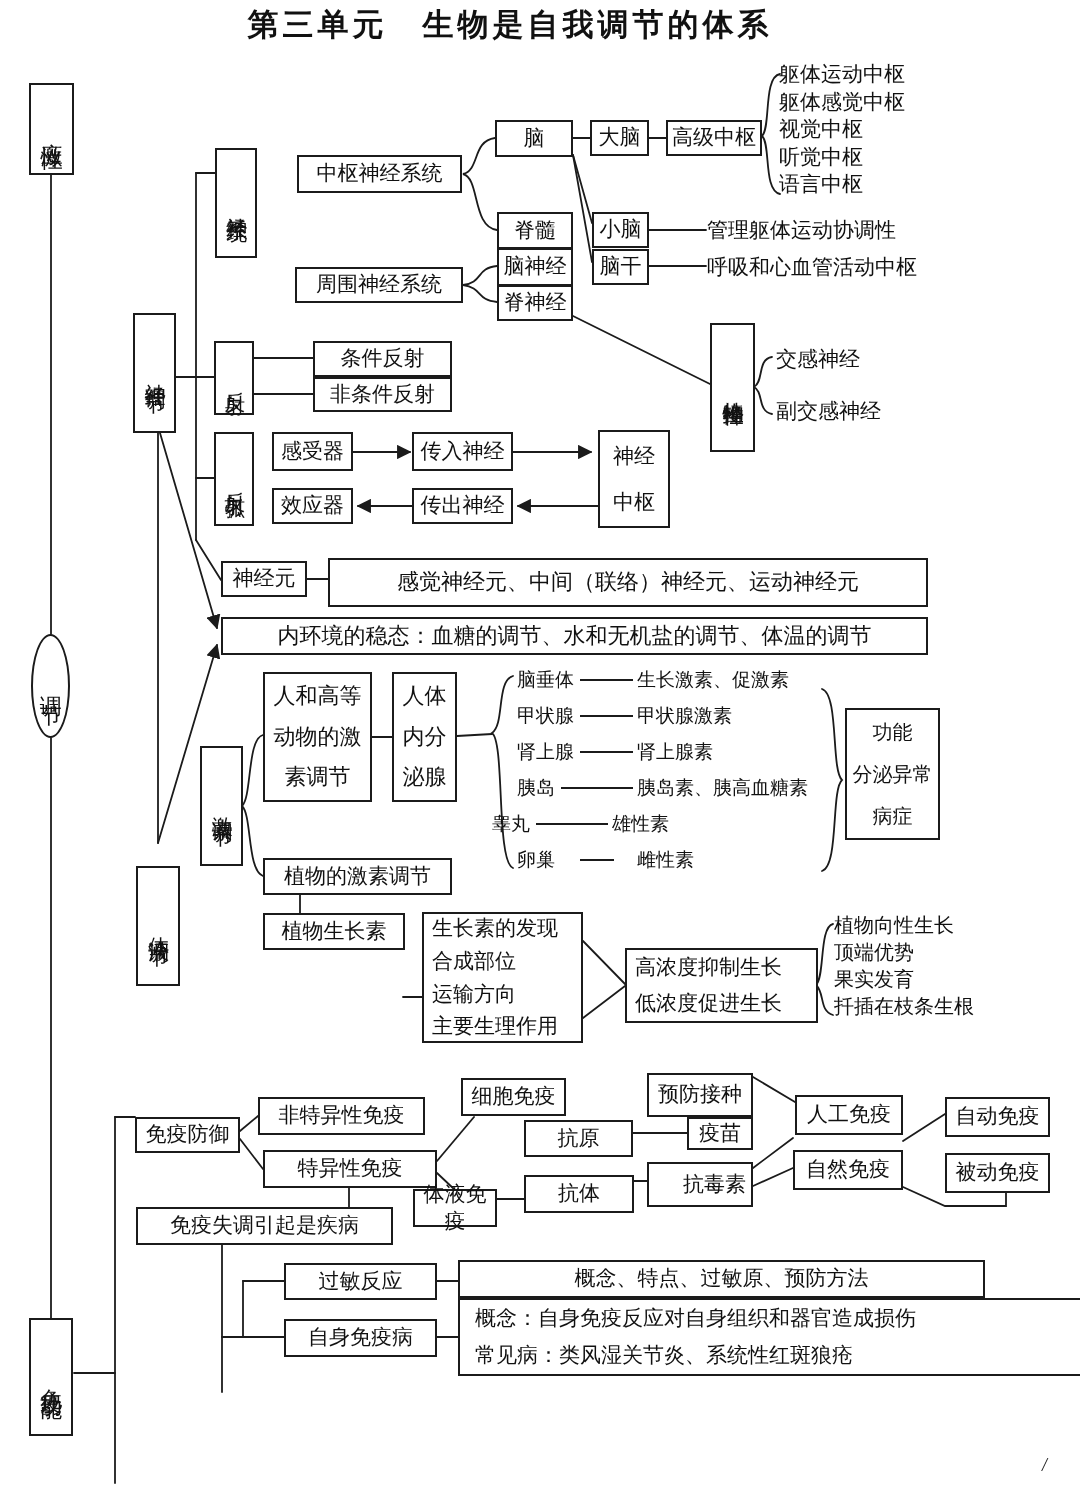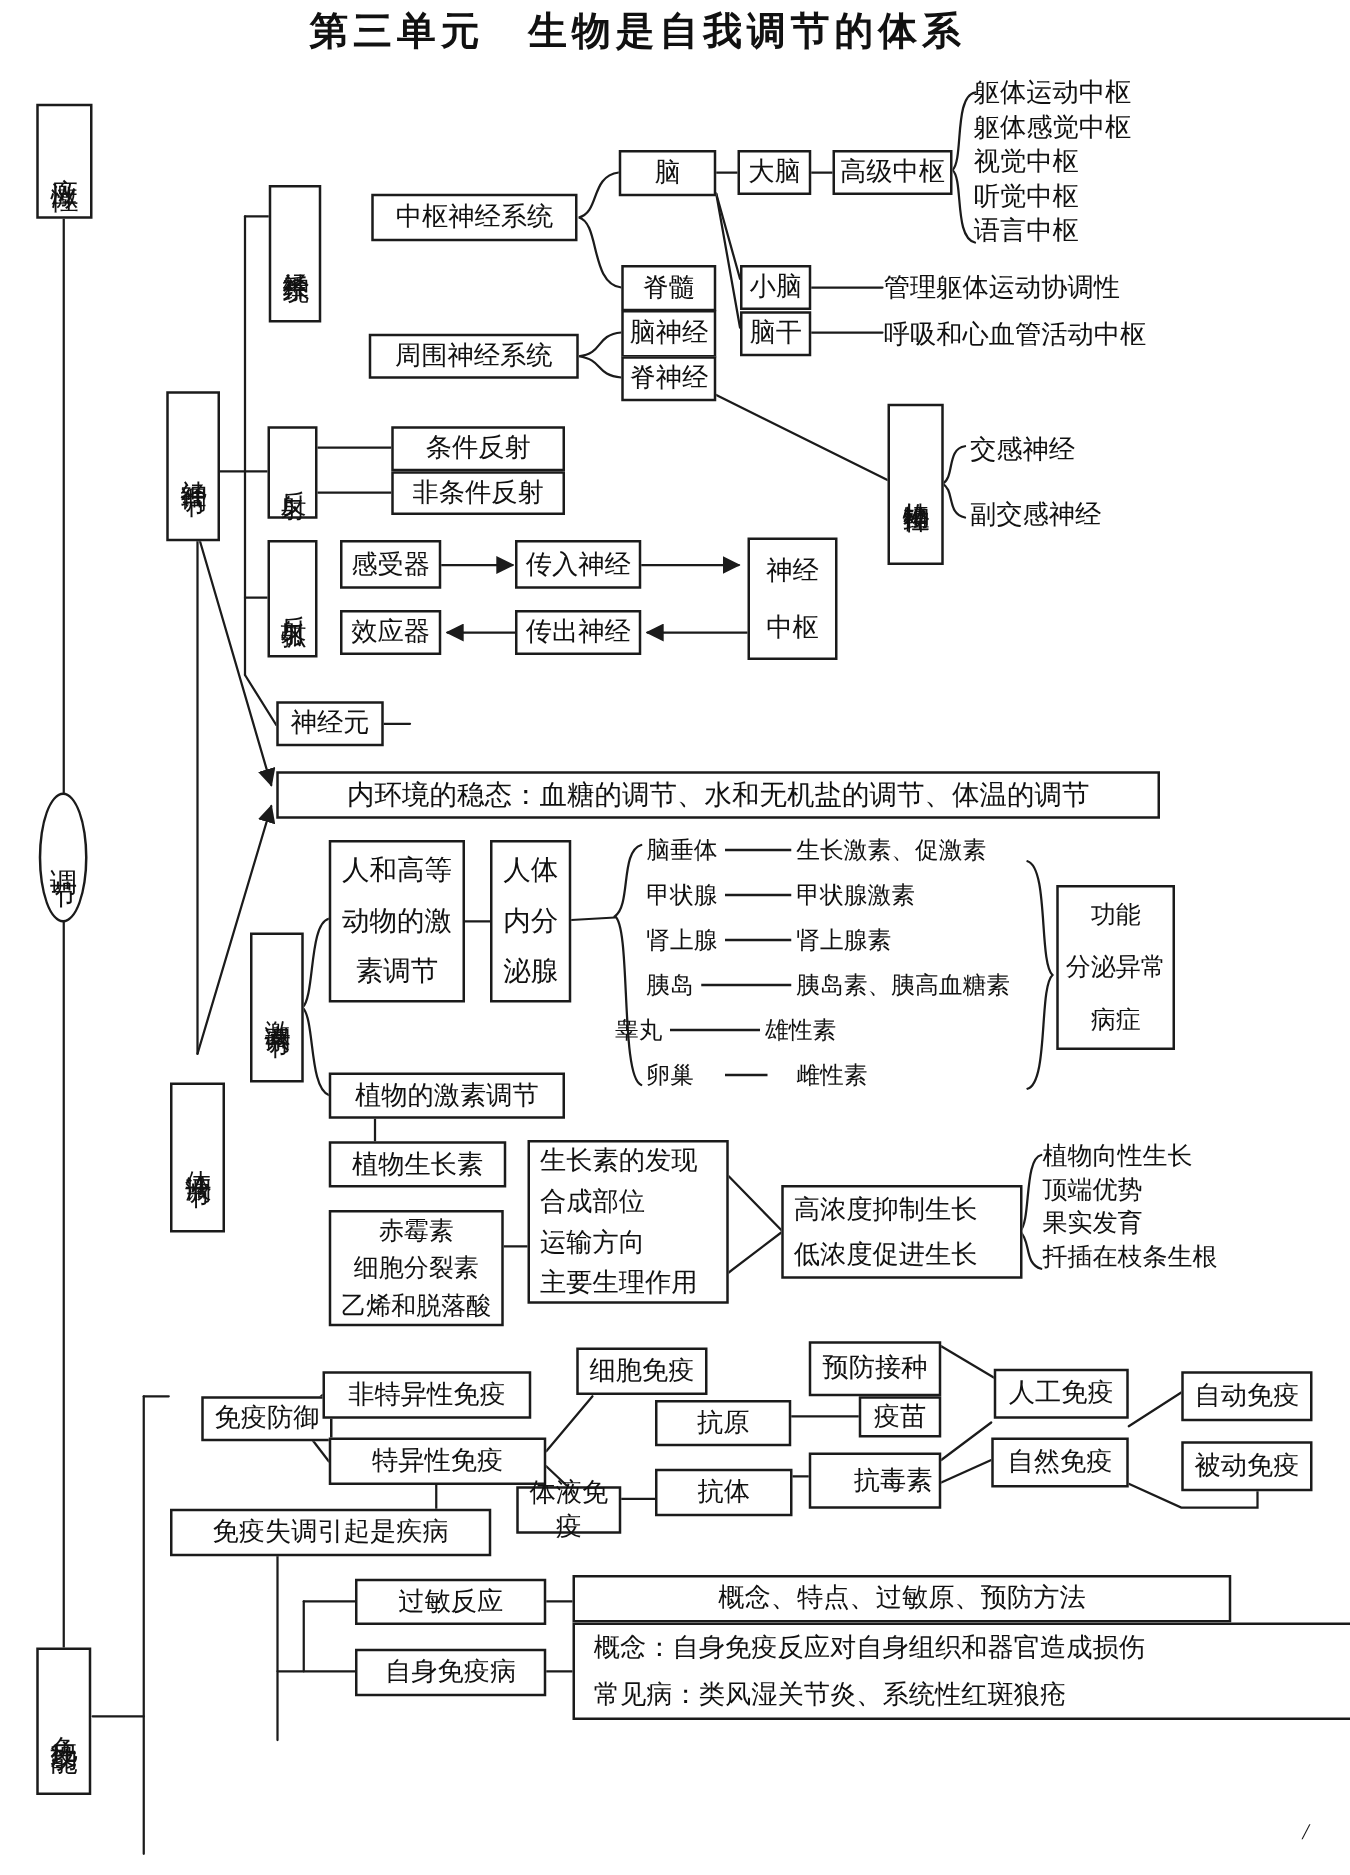--- a/index.html
+++ b/index.html
@@ -135,20 +135,21 @@
   <div class="bx" style="left:313px;top:377px;width:139px;height:35px;">非条件反射</div>
   <div class="bx v" style="left:214px;top:432px;width:40px;height:94px;font-size:21px;">反射弧</div>
   <div class="bx" style="left:272px;top:432px;width:81px;height:39px;">感受器</div>
   <div class="bx" style="left:412px;top:432px;width:101px;height:39px;">传入神经</div>
   <div class="bx" style="left:598px;top:430px;width:72px;height:98px;line-height:2.2;">神经
 中枢</div>
   <div class="bx" style="left:272px;top:488px;width:81px;height:36px;">效应器</div>
   <div class="bx" style="left:412px;top:488px;width:101px;height:36px;">传出神经</div>
 
   <div class="bx" style="left:221px;top:561px;width:86px;height:36px;">神经元</div>
+  <div class="bx" style="left:328px;top:558px;width:600px;height:49px;font-size:22px;">感觉神经元、中间（联络）神经元、运动神经元</div>
   <div class="bx" style="left:221px;top:617px;width:707px;height:38px;font-size:22px;">内环境的稳态：血糖的调节、水和无机盐的调节、体温的调节</div>
 
   <div class="bx v" style="left:136px;top:866px;width:44px;height:120px;font-size:21px;">体液调节</div>
   <div class="bx v" style="left:200px;top:746px;width:43px;height:120px;font-size:21px;">激素调节</div>
   <div class="bx" style="left:263px;top:672px;width:109px;height:130px;font-size:22px;line-height:1.85;">人和高等
 动物的激
 素调节</div>
   <div class="bx" style="left:392px;top:672px;width:65px;height:130px;font-size:22px;line-height:1.85;">人体
 内分
 泌腺</div>
@@ -182,36 +183,33 @@
       <span class="hv">雄性素</span>
   </div>
   <div class="grow" style="left:517px;top:844px;gap:19px;">
     <span class="nm">卵巢</span>
       <span class="ln"></span>
       <span class="hv">雌性素</span>
   </div>
 
   <div class="bx" style="left:263px;top:858px;width:189px;height:37px;">植物的激素调节</div>
   <div class="bx" style="left:263px;top:913px;width:142px;height:37px;">植物生长素</div>
-  <div class="bx" style="left:263px;top:968px;width:140px;height:93px;font-size:20px;line-height:1.5;">赤霉素
-细胞分裂素
-乙烯和脱落酸</div>
   <div class="bx lft" style="left:422px;top:912px;width:161px;height:131px;line-height:1.55;">生长素的发现
 合成部位
 运输方向
 主要生理作用</div>
   <div class="bx lft" style="left:625px;top:948px;width:193px;height:75px;line-height:1.7;">高浓度抑制生长
 低浓度促进生长</div>
 
   <div class="lbl" style="left:834px;top:913px;font-size:20px;">植物向性生长</div>
   <div class="lbl" style="left:834px;top:940px;font-size:20px;">顶端优势</div>
   <div class="lbl" style="left:834px;top:967px;font-size:20px;">果实发育</div>
   <div class="lbl" style="left:834px;top:994px;font-size:20px;">扦插在枝条生根</div>
 
-  <div class="bx" style="left:135px;top:1117px;width:105px;height:36px;margin-left:26px;">免疫防御</div>
+  <div class="bx" style="left:135px;top:1117px;width:105px;height:36px;">免疫防御</div>
   <div class="bx" style="left:258px;top:1097px;width:167px;height:38px;">非特异性免疫</div>
   <div class="bx" style="left:263px;top:1150px;width:174px;height:38px;">特异性免疫</div>
   <div class="bx" style="left:461px;top:1078px;width:105px;height:38px;">细胞免疫</div>
   <div class="bx" style="left:524px;top:1120px;width:109px;height:37px;">抗原</div>
   <div class="bx" style="left:413px;top:1189px;width:84px;height:38px;">体液免疫</div>
   <div class="bx" style="left:524px;top:1175px;width:110px;height:38px;">抗体</div>
   <div class="bx" style="left:647px;top:1073px;width:106px;height:44px;">预防接种</div>
   <div class="bx" style="left:687px;top:1117px;width:66px;height:33px;">疫苗</div>
   <div class="bx" style="left:647px;top:1162px;width:106px;height:45px;padding-left:29px;">抗毒素</div>
   <div class="bx" style="left:795px;top:1095px;width:108px;height:40px;">人工免疫</div>

